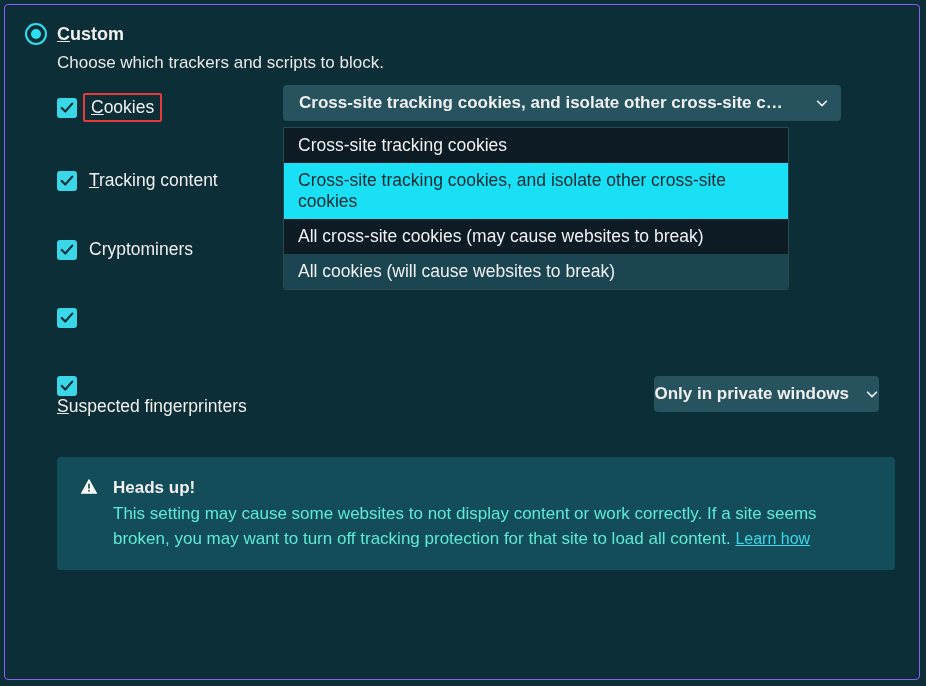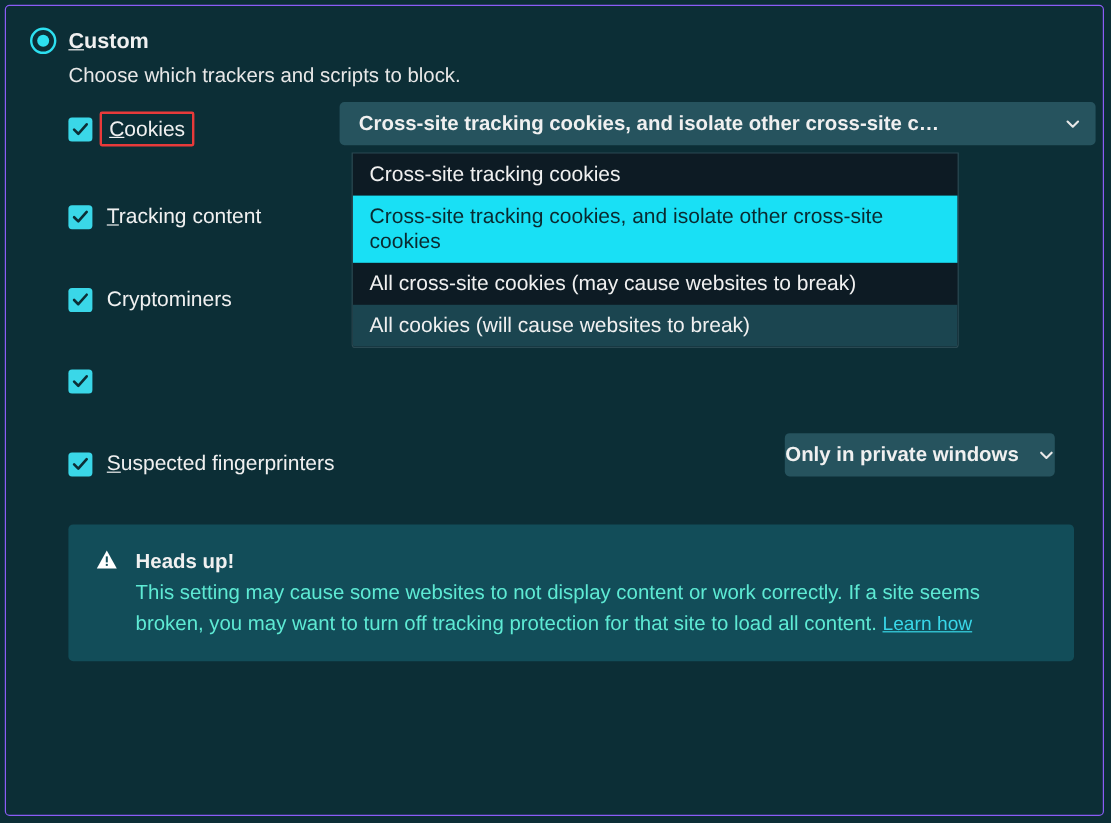--- a/index.html
+++ b/index.html
@@ -92,38 +92,38 @@
     justify-content: space-between;
     background: #26535e;
     border-radius: 4px;
     padding: 8px 12px 8px 16px;
     font-size: 17px;
     font-weight: 600;
     cursor: pointer;
   }
   .select-cookies {
     top: -8px;
-    width: 630px;
+    width: 558px;
   }
   .select-susp {
     position: absolute;
     right: 32px;
     display: flex;
     align-items: center;
     gap: 8px;
     background: #26535e;
     border-radius: 4px;
     padding: 8px 0;
     font-size: 17px;
     font-weight: 600;
   }
   .chev { width: 14px; height: 14px; flex-shrink: 0; margin-left: 8px; }
   .dropdown {
     position: absolute;
-    left: 236px;
+    left: 226px;
     top: 34px;
     width: 506px;
     background: #0d1b24;
     border: 1px solid #2a4952;
     border-radius: 0 0 3px 3px;
     overflow: hidden;
     z-index: 10;
   }
   .dd-item {
     padding: 7px 14px;
@@ -133,24 +133,25 @@
   }
   .dd-item.selected {
     background: #19e0f5;
     color: #0a2a30;
   }
   .dd-item.hover {
     background: #1b4550;
   }
   .row-susp {
     display: flex;
-    align-items: flex-end;
+    align-items: flex-start;
     position: relative;
     margin-top: 18px;
     margin-bottom: 40px;
+    flex-direction: column;
   }
   .infobox {
     margin: 24px 16px 0 32px;
     background: #124d59;
     border-radius: 4px;
     padding: 18px 22px;
     display: flex;
     gap: 14px;
     align-items: flex-start;
     line-height: 1.5;

